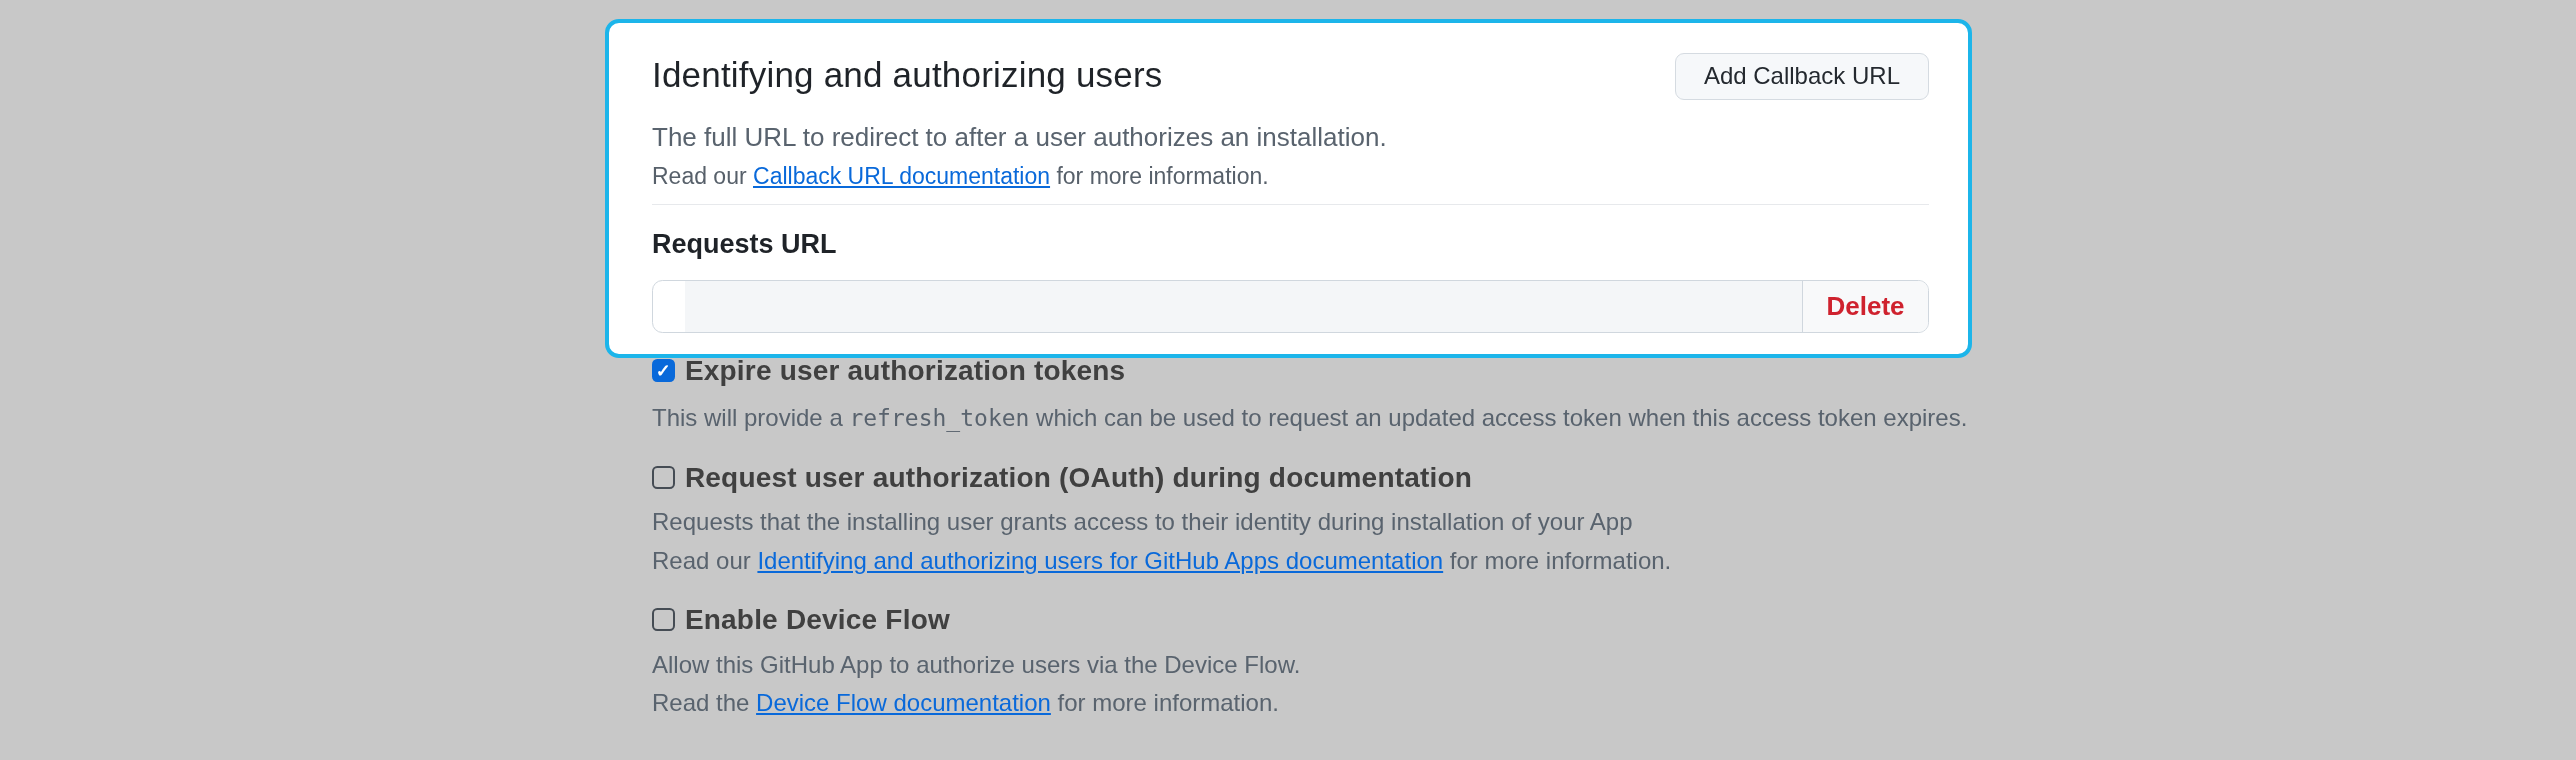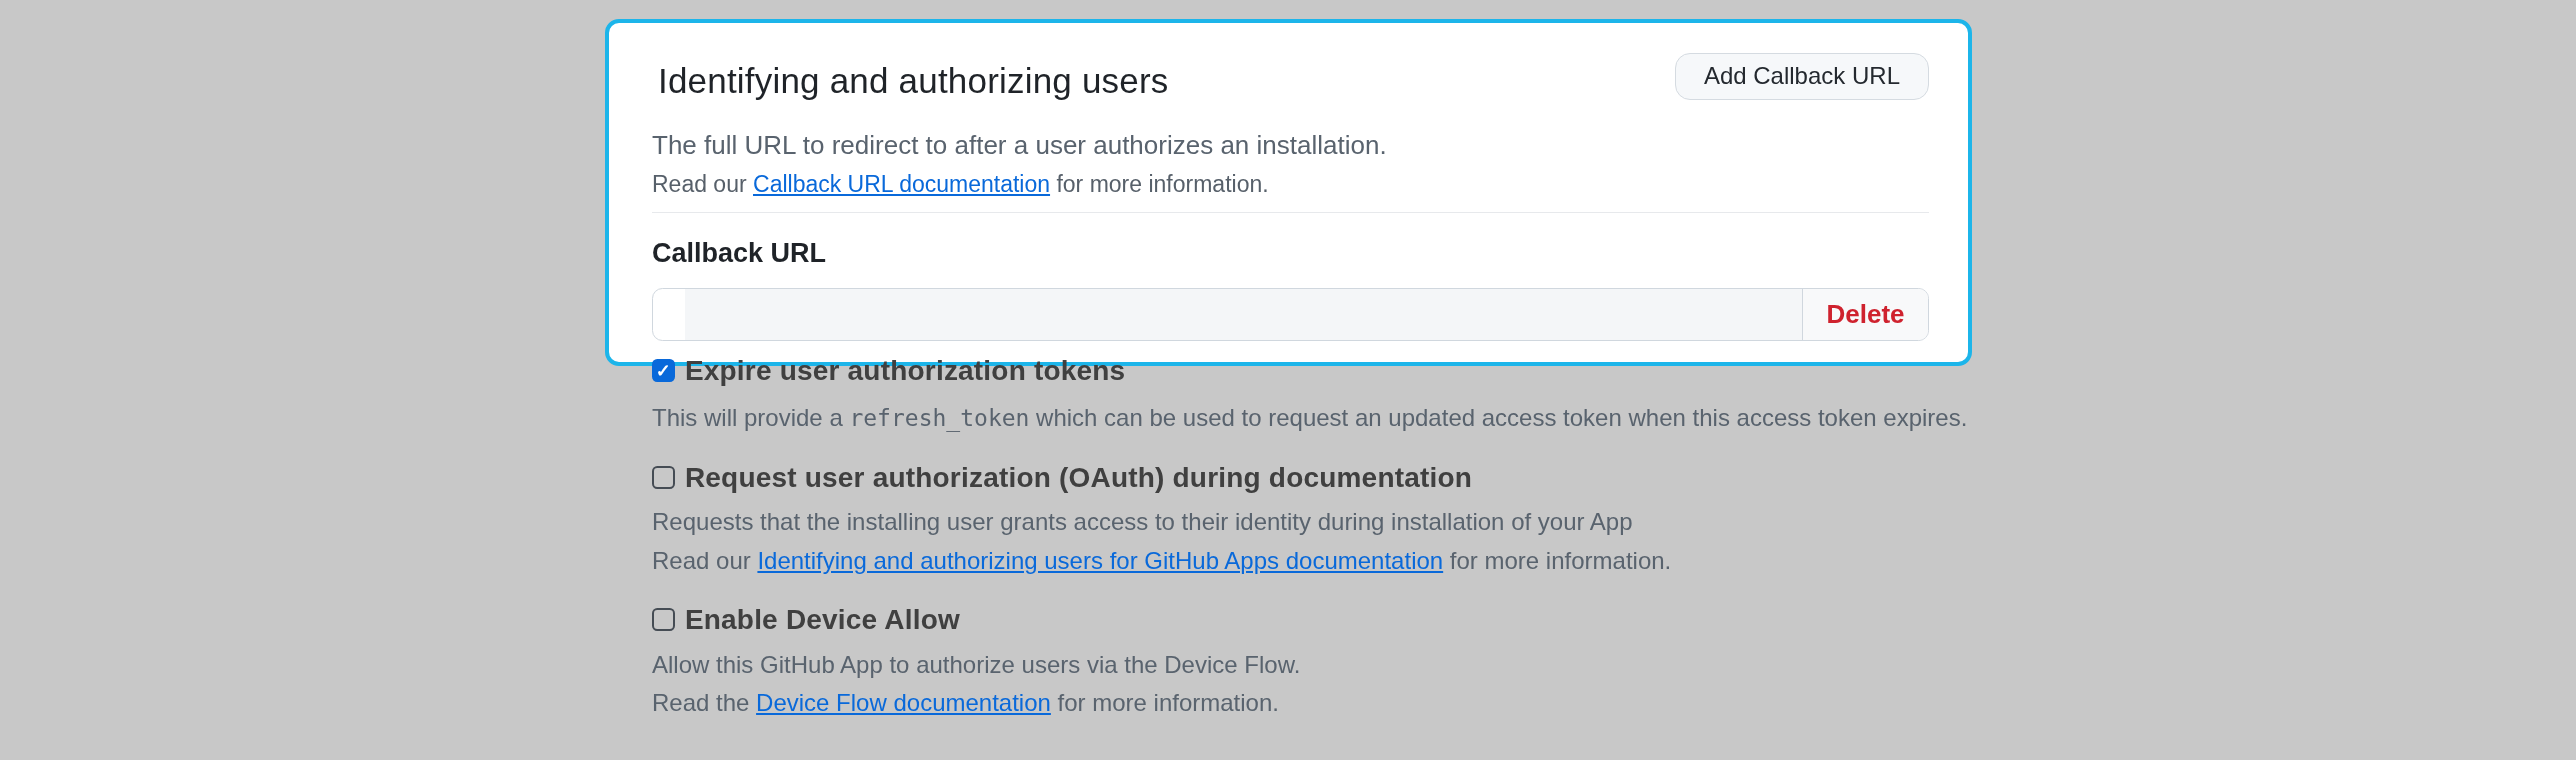--- a/index.html
+++ b/index.html
@@ -21,33 +21,33 @@
     top: 19px;
     width: 1367px;
     box-sizing: border-box;
     background: #ffffff;
     border: 4.3px solid #1cb5ea;
     border-radius: 14px;
     padding: 30px 39px 21px 43px;
   }
   .card-header { display: flex; align-items: flex-start; justify-content: space-between; }
   .card-title {
-    margin: 6px;
+    margin: 0;
     font-size: 35px;
     line-height: 43px;
     font-weight: 400;
     color: #1f2328;
     letter-spacing: 0.2px;
     text-align: center;
   }
   .btn {
     box-sizing: border-box;
     background: #f6f8fa;
     border: 1.7px solid #d5dbe1;
-    border-radius: 15px;
+    border-radius: 9px;
     color: #24292f;
     font-family: "Liberation Sans", sans-serif;
     font-size: 24px;
     font-weight: 500;
     line-height: 24px;
     padding: 10.4px 28px;
     cursor: pointer;
     white-space: nowrap;
   }
   .card-desc {
@@ -168,21 +168,21 @@
 <div class="stage">
 
   <section class="card">
     <div class="card-header">
       <h2 class="card-title">Identifying and authorizing users</h2>
       <button class="btn">Add Callback URL</button>
     </div>
     <p class="card-desc">The full URL to redirect to after a user authorizes an installation.</p>
     <p class="doc-line"><span>Read our </span><a>Callback URL documentation</a><span> for more information.</span></p>
     <hr class="divider">
-    <p class="field-label">Callback URL</p>
+    <p class="field-label">Requests URL</p>
     <div class="input-group">
       <input type="text" value="" style="">
       <button class="delete-btn">Delete</button>
     </div>
   </section>
 
   <label class="opt-row" style="top:353px;">
     <span class="cb checked">✓</span>
     <span class="opt-label">Expire user authorization tokens</span>
   </label>
@@ -190,19 +190,19 @@
 
   <label class="opt-row" style="top:460px;">
     <span class="cb unchecked"></span>
     <span class="opt-label">Request user authorization (OAuth) during documentation</span>
   </label>
   <p class="opt-note" style="top:545px;"><span>Read our </span><a class="link">Identifying and authorizing users for GitHub Apps documentation</a><span> for more information.</span></p>
   <p class="opt-note" style="top:506px;">Requests that the installing user grants access to their identity during installation of your App</p>
 
   <label class="opt-row" style="top:602px;">
     <span class="cb unchecked"></span>
-    <span class="opt-label">Enable Device Allow</span>
+    <span class="opt-label">Enable Device Flow</span>
   </label>
   <p class="opt-note" style="top:649px;">Allow this GitHub App to authorize users via the Device Flow.</p>
   <p class="opt-note" style="top:687px;"><span>Read the </span><a class="link">Device Flow documentation</a><span> for more information.</span></p>
 
 </div>
 
 
 </body></html>

